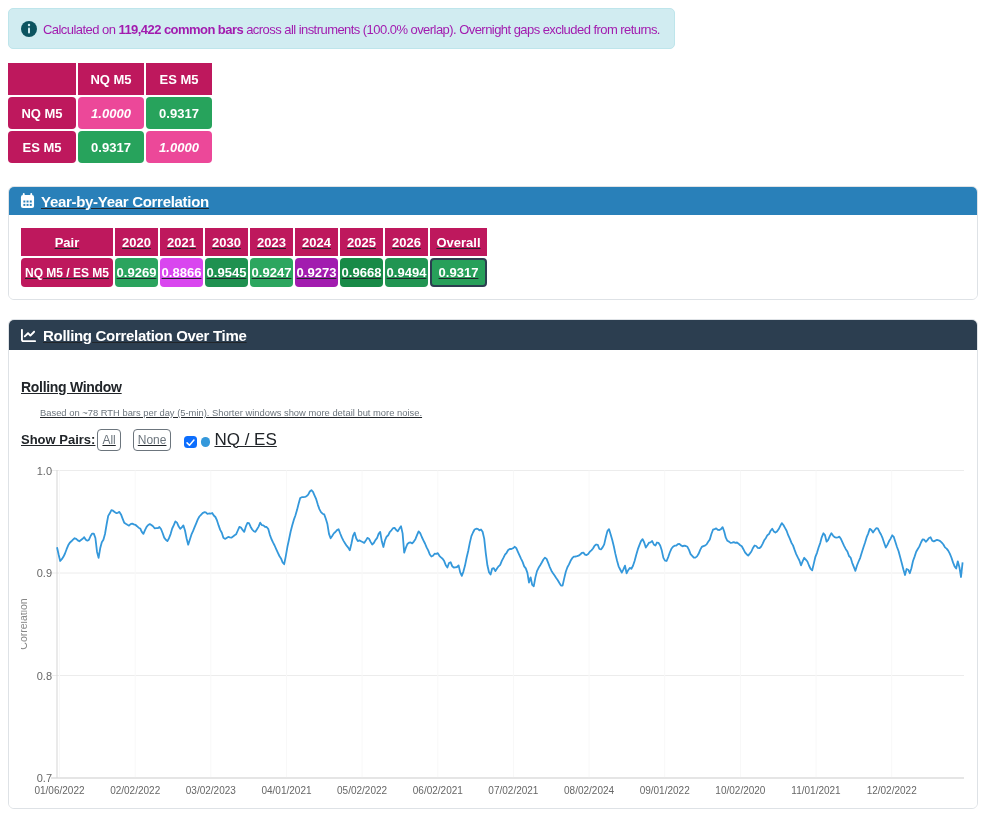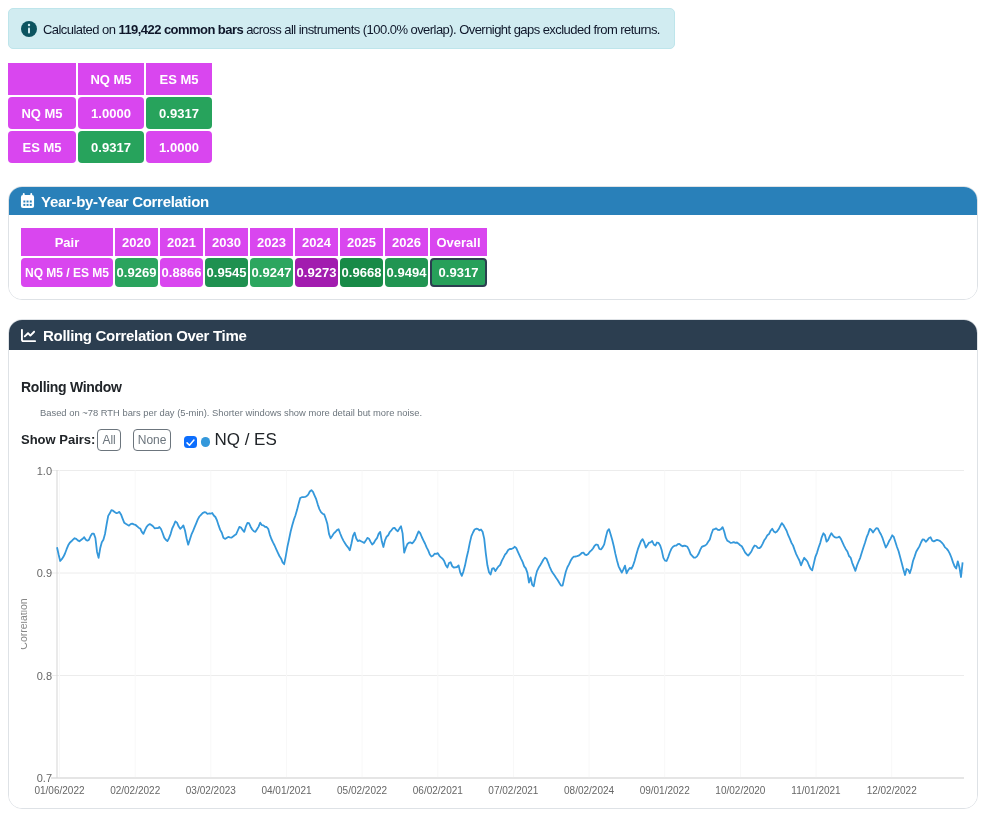--- a/index.html
+++ b/index.html
@@ -1,40 +1,40 @@
 <!DOCTYPE html>
 <html><head>
 <meta charset="utf-8">
 <style>
   * { box-sizing: border-box; }
   html,body { margin:0; padding:0; background:#fff; }
   body { font-family:"Liberation Sans", sans-serif; color:#212529; width:986px; }
   .wrap { padding:8px; }
   .alert-info {
-    display:inline-block; background:#d1ecf1; border:1px solid #bee5eb; color:#0f172a;
+    display:inline-block; background:#d1ecf1; border:1px solid #bee5eb; color:#a21caf;
     border-radius:5px; padding:12px 14px 12px 12px; font-size:13px; letter-spacing:-0.55px;
     margin-bottom:14px; height:41px;
   }
   .alert-info b { white-space:nowrap; }
   .ico-info { display:inline-block; vertical-align:-3px; margin-right:6px; }
   table.grid { border-collapse:separate; border-spacing:2px; margin-left:-2px; margin-top:-2px; }
   table.grid td, table.grid th {
     text-align:center; vertical-align:middle; color:#fff; font-weight:bold;
     border-radius:4px; font-size:13px; padding:0;
   }
-  .dark { background:#d946ef; }
+  .dark { background:#be185d; }
   table.grid tr:first-child th { border-radius:0; }
-  .gray { background:#d946ef; }
+  .gray { background:#ec4899;font-style:italic; }
   
   .matrix td, .matrix th { height:32px; }
   .matrix th:first-child { width:68px; }
   .matrix td, .matrix th { width:66px; }
   .matrix { margin-bottom:21px; }
   
-  .card { border:1px solid #dee2e6; border-radius:14px; margin-bottom:19px; overflow:hidden; }
+  .card { border:1px solid #dee2e6; border-radius:6px; margin-bottom:19px; overflow:hidden;text-decoration:underline; }
   .card-header { color:#fff; font-weight:bold; font-size:15px; letter-spacing:-0.3px; padding:5px 11px; display:flex; align-items:center; }
   .card-header svg { margin-right:6px; }
   .hdr-blue { background:#2980b9; padding-top:5.5px; padding-bottom:5.5px; }
   .hdr-dark { background:#2c3e50; padding-top:6.5px; padding-bottom:6.5px; }
   .card-body { padding:13px 12px 10px 12px; background:#fff; }
   
   .yeartbl th { height:28px; font-size:12.5px; }
   .yeartbl td { height:29px; font-size:12.5px; }
   .yeartbl .pairhead { width:92px; }
   .yeartbl .yr { width:43px; }

